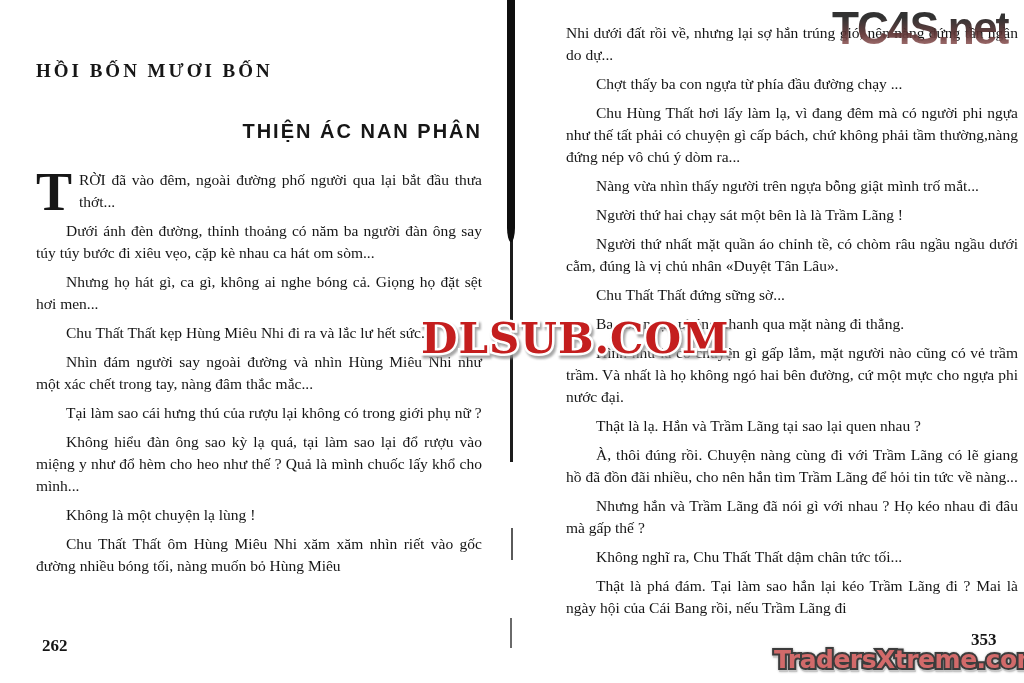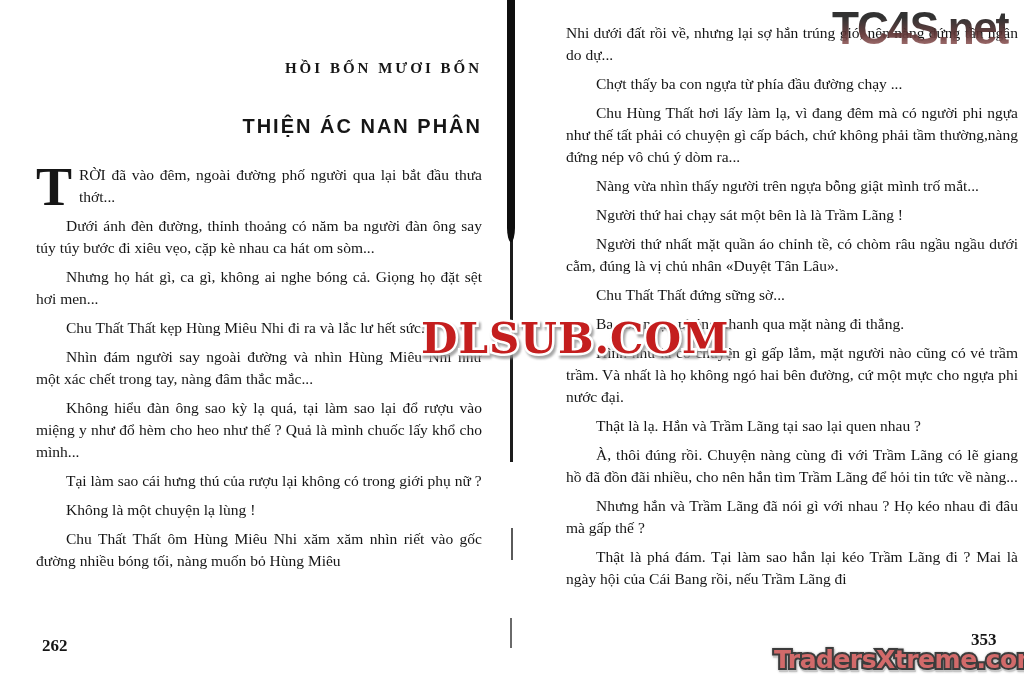--- a/index.html
+++ b/index.html
@@ -9,21 +9,21 @@
     font-family:"Liberation Serif",serif;
     color:#161616;
     position:relative;
     overflow:hidden;
   }
   .page{position:absolute;}
   .page-left{left:36px;top:60px;width:446px;}
   .page-right{left:566px;top:16px;width:452px;}
 
   .chapter-heading{
-    text-align:right;font-weight:bold;font-size:15px;
+    text-align:left;font-weight:bold;font-size:19px;
     letter-spacing:3px;font-family:"Liberation Serif",serif;
   }
   .chapter-title{
     text-align:right;font-weight:bold;font-size:20px;
     letter-spacing:2px;font-family:"Liberation Sans",sans-serif;
     margin-top:38px;
   }
   .body-text{
     margin-top:26px;
     font-size:15.5px;line-height:22px;
@@ -87,22 +87,22 @@
 <div class="page page-left">
   <div class="chapter-heading">HỒI BỐN MƯƠI BỐN</div>
   <div class="chapter-title">THIỆN ÁC NAN PHÂN</div>
   <div class="body-text">
     <p class="opening"><span class="drop-cap">T</span><span>RỜI đã vào đêm, ngoài đường phố người qua lại bắt đầu thưa thớt...</span></p>
     <div>
         <p class="para">Dưới ánh đèn đường, thỉnh thoảng có năm ba người đàn ông say túy túy bước đi xiêu vẹo, cặp kè nhau ca hát om sòm...</p>
         <p class="para">Nhưng họ hát gì, ca gì, không ai nghe bóng cả. Giọng họ đặt sệt hơi men...</p>
         <p class="para">Chu Thất Thất kẹp Hùng Miêu Nhi đi ra và lắc lư hết sức...</p>
         <p class="para">Nhìn đám người say ngoài đường và nhìn Hùng Miêu Nhi như một xác chết trong tay, nàng đâm thắc mắc...</p>
+        <p class="para">Tại làm sao cái hưng thú của rượu lại không có trong giới phụ nữ ?</p>
         <p class="para">Không hiểu đàn ông sao kỳ lạ quá, tại làm sao lại đổ rượu vào miệng y như đổ hèm cho heo như thế ? Quả là mình chuốc lấy khổ cho mình...</p>
-        <p class="para">Tại làm sao cái hưng thú của rượu lại không có trong giới phụ nữ ?</p>
         <p class="para">Không là một chuyện lạ lùng !</p>
         <p class="para">Chu Thất Thất ôm Hùng Miêu Nhi xăm xăm nhìn riết vào gốc đường nhiều bóng tối, nàng muốn bỏ Hùng Miêu</p>
       </div>
   </div>
 </div>
 
 <div class="page page-right">
   <div class="body-text">
     <div>
         <p class="para">Nhi dưới đất rồi về, nhưng lại sợ hắn trúng gió, nên nàng đứng tần ngần do dự...</p>
@@ -110,20 +110,21 @@
         <p class="para">Chu Hùng Thất hơi lấy làm lạ, vì đang đêm mà có người phi ngựa như thế tất phải có chuyện gì cấp bách, chứ không phải tầm thường,nàng đứng nép vô chú ý dòm ra...</p>
         <p class="para">Nàng vừa nhìn thấy người trên ngựa bỗng giật mình trố mắt...</p>
         <p class="para">Người thứ hai chạy sát một bên là là Trầm Lãng !</p>
         <p class="para">Người thứ nhất mặt quần áo chỉnh tề, có chòm râu ngầu ngầu dưới cằm, đúng là vị chủ nhân «Duyệt Tân Lâu».</p>
         <p class="para">Chu Thất Thất đứng sững sờ...</p>
         <p class="para">Ba con ngựa phóng nhanh qua mặt nàng đi thẳng.</p>
         <p class="para">Hình như là có chuyện gì gấp lắm, mặt người nào cũng có vẻ trầm trầm. Và nhất là họ không ngó hai bên đường, cứ một mực cho ngựa phi nước đại.</p>
         <p class="para">Thật là lạ. Hắn và Trầm Lãng tại sao lại quen nhau ?</p>
         <p class="para">À, thôi đúng rồi. Chuyện nàng cùng đi với Trầm Lãng có lẽ giang hồ đã đồn đãi nhiều, cho nên hắn tìm Trầm Lãng để hỏi tin tức về nàng...</p>
         <p class="para">Nhưng hắn và Trầm Lãng đã nói gì với nhau ? Họ kéo nhau đi đâu mà gấp thế ?</p>
+        <p class="para">Không nghĩ ra, Chu Thất Thất dậm chân tức tối...</p>
         <p class="para">Thật là phá đám. Tại làm sao hắn lại kéo Trầm Lãng đi ? Mai là ngày hội của Cái Bang rồi, nếu Trầm Lãng đi</p>
       </div>
   </div>
 </div>
 
 <div class="page-number" id="page-num-left">262</div>
 <div class="page-number" id="page-num-right">353</div>
 
 <div class="gutter" id="gutter-main"></div>
 <div class="gutter" id="gutter-thick"></div>

